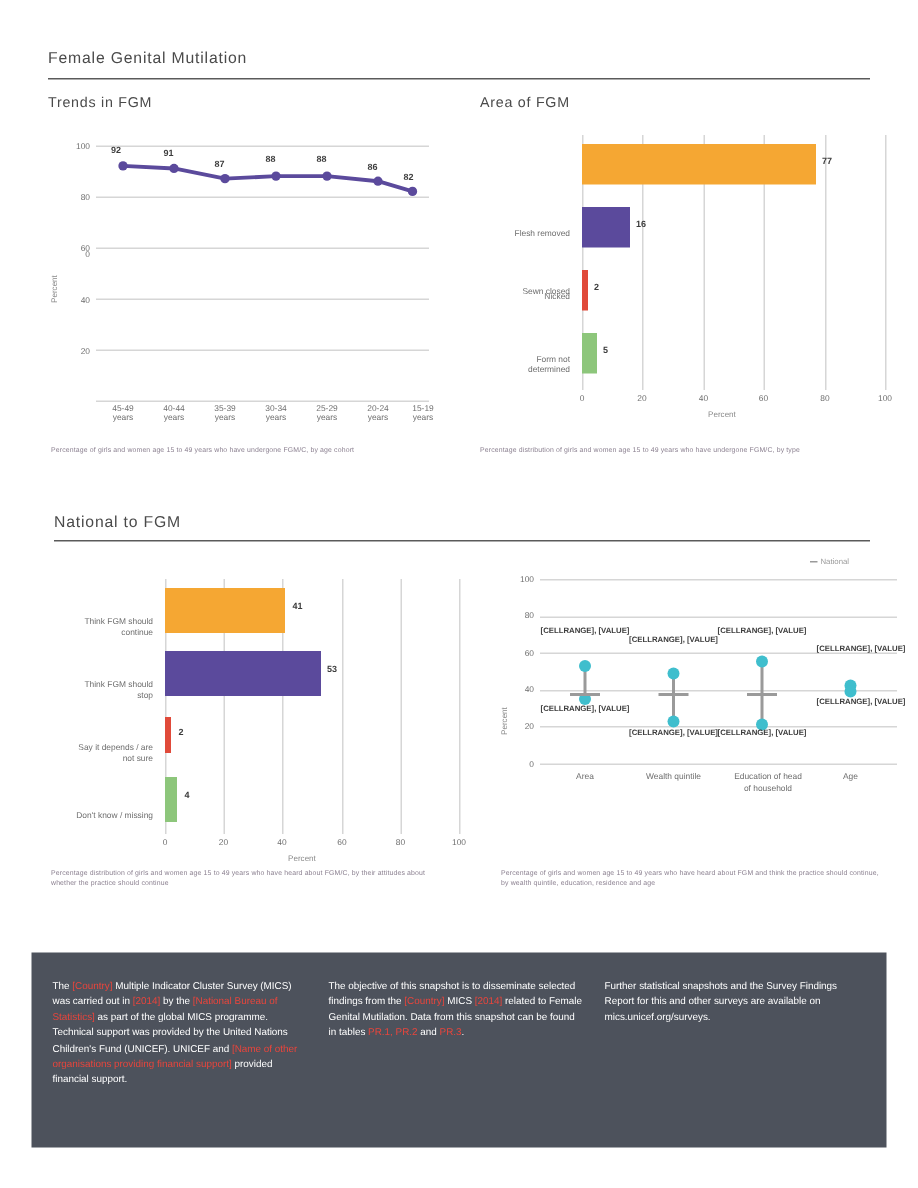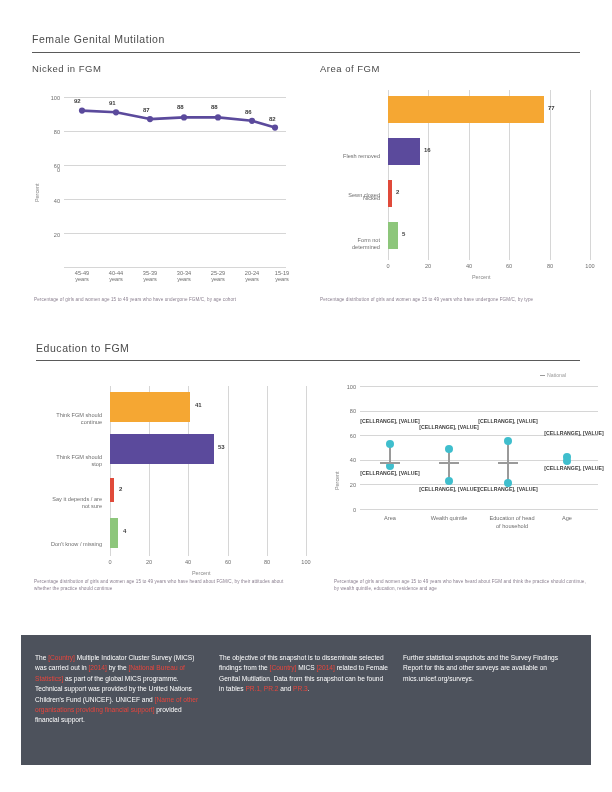--- a/index.html
+++ b/index.html
@@ -132,21 +132,21 @@
   .fcol.c3 { left: 382px; width: 175px; }
 </style>
 </head>
 <body>
 
 <div class="page">
 
   <div class="sec-title" style="left:32px; top:33px;">Female Genital Mutilation</div>
   <div class="sec-rule" style="left:32px; top:52px; width:548px;"></div>
 
-  <div class="sub-title" style="left:32px; top:63px;">Nicked in FGM</div>
+  <div class="sub-title" style="left:32px; top:63px;">Trends in FGM</div>
   <div class="sub-title" style="left:320px; top:63px;">Area of FGM</div>
 
   <div class="chart" style="left:32px; top:82px; width:262px; height:200px;">
 
     <div class="axis-title rot" style="left:2px; top:120px;">Percent</div>
 
     <div class="tick y" style="left:6px; top:84.5px; width:22px;">0</div>
     <div class="tick y" style="left:6px; top:150.1px; width:22px;">20</div>
     <div class="tick y" style="left:6px; top:115.7px; width:22px;">40</div>
     <div class="tick y" style="left:6px; top:81.3px; width:22px;">60</div>
@@ -239,21 +239,21 @@
     <div class="tick x" style="left:139px; top:181px; width:20px;">40</div>
     <div class="tick x" style="left:179px; top:181px; width:20px;">60</div>
     <div class="tick x" style="left:220px; top:181px; width:20px;">80</div>
     <div class="tick x" style="left:260px; top:181px; width:20px;">100</div>
 
     <div class="axis-title" style="left:152px; top:192px;">Percent</div>
   </div>
 
   <div class="caption" style="left:320px; top:296px; width:250px;">Percentage distribution of girls and women age 15 to 49 years who have undergone FGM/C, by type</div>
 
-  <div class="sec-title" style="left:36px; top:342px;">Education to FGM</div>
+  <div class="sec-title" style="left:36px; top:342px;">National to FGM</div>
   <div class="sec-rule" style="left:36px; top:360px; width:544px;"></div>
 
   <div class="chart" style="left:32px; top:378px; width:282px; height:185px;">
 
     <div class="tick y" style="left:0px; top:34px; width:70px; text-align:right; line-height:7px;">
       <span>Think FGM should</span><br>
       <span>continue</span></div>
     <div class="tick y" style="left:0px; top:76px; width:70px; text-align:right; line-height:7px;">
       <span>Think FGM should</span><br>
       <span>stop</span></div>

